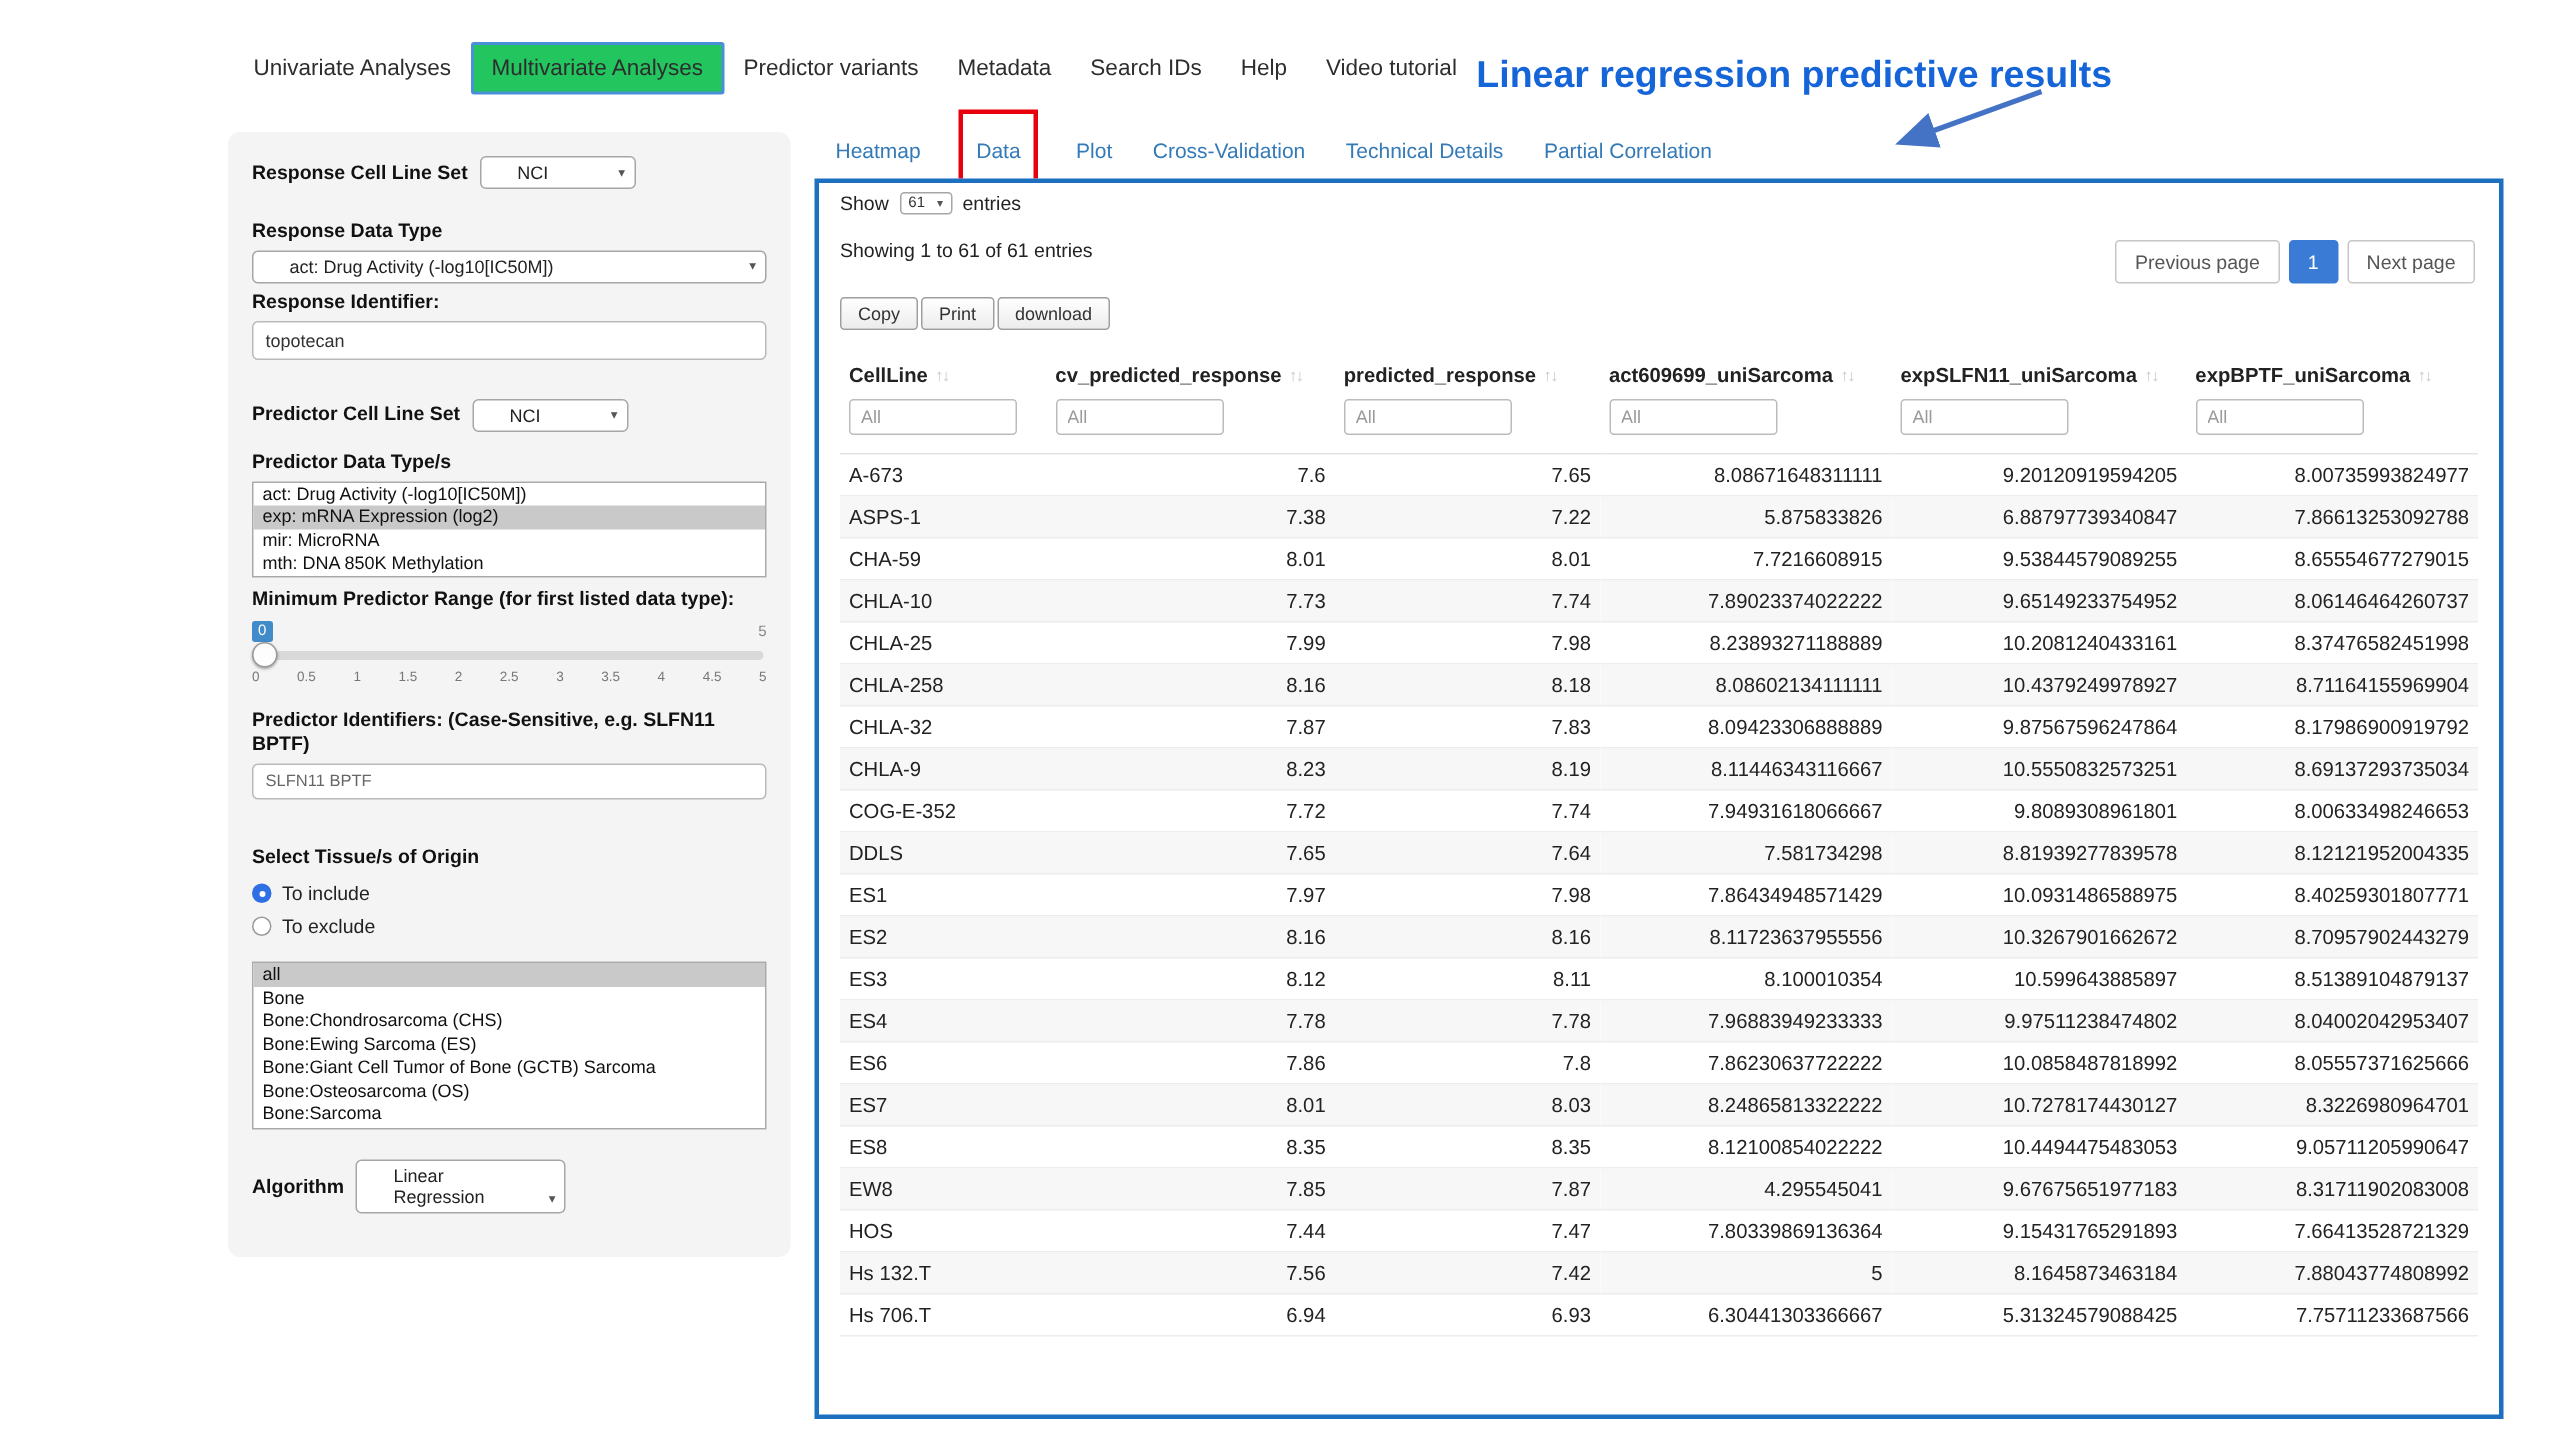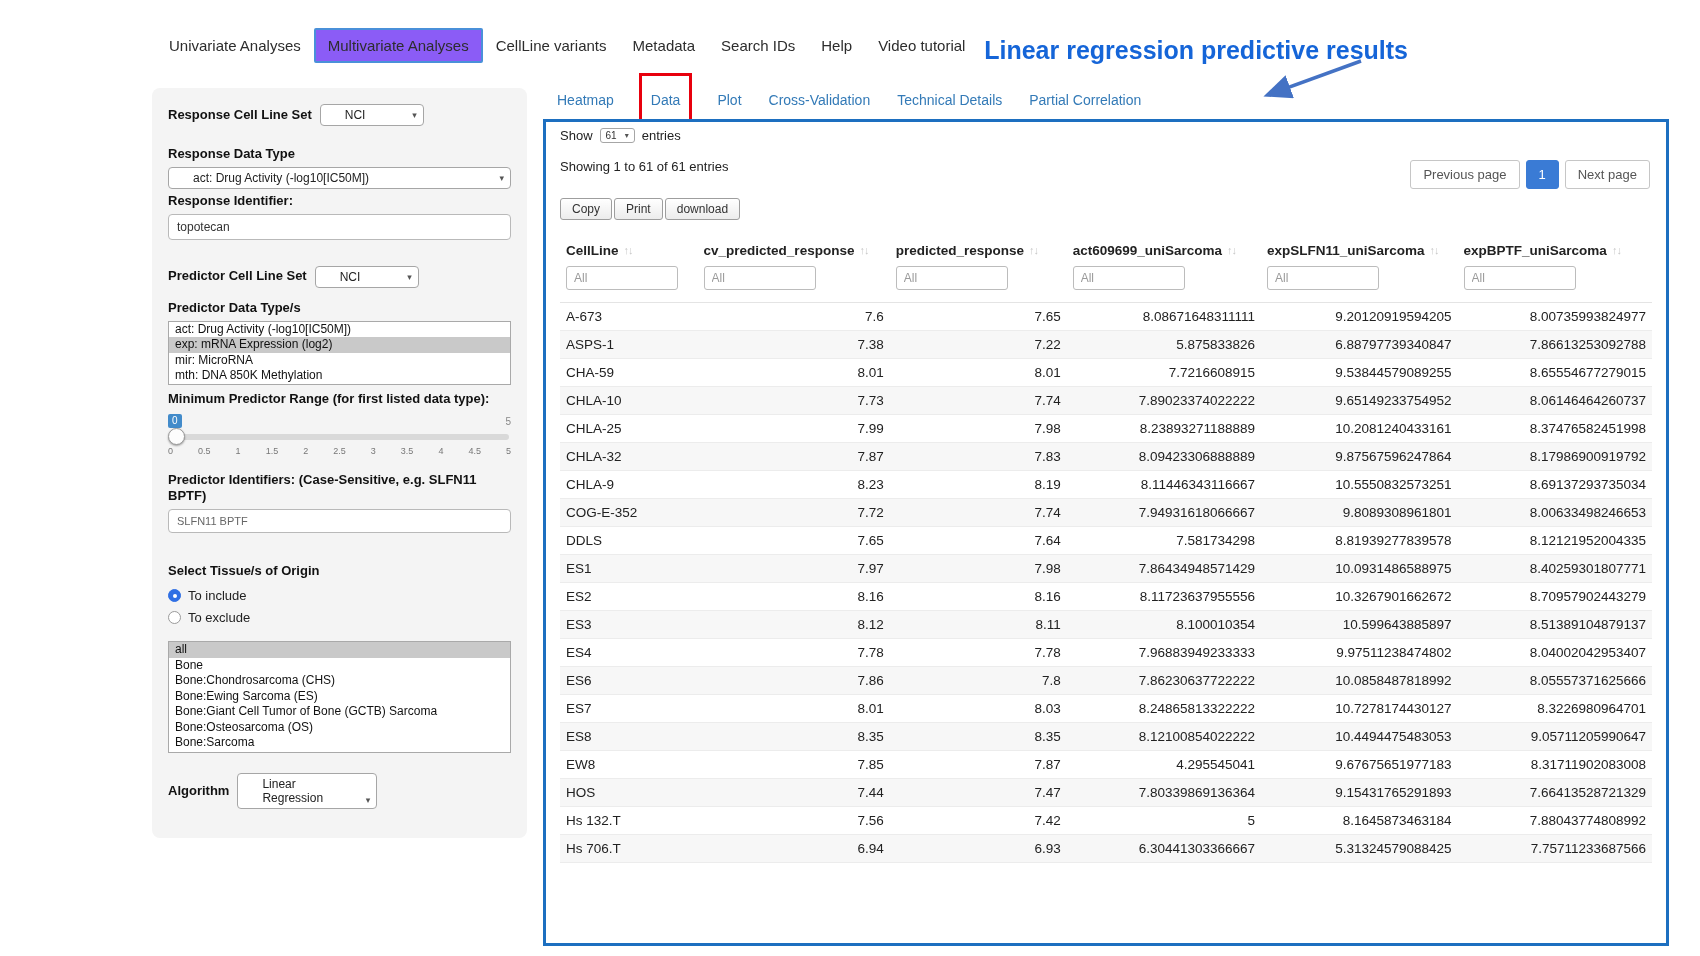--- a/index.html
+++ b/index.html
@@ -7,21 +7,21 @@
   body {
     font-family: "Liberation Sans", "DejaVu Sans", sans-serif;
     width: 1700px; height: 956px; position: relative; overflow: hidden;
     color: #222;
   }
   .page { position: relative; width: 1468px; height: 956px; background: #fff; }
 
   
   .top-tabs { position: absolute; left: 156px; top: 28px; display: flex; align-items: center; font-size: 15px; color: #2d2d2d; }
   .top-tab { padding: 8px 13px; white-space: nowrap; cursor: pointer; }
-  .top-tab.active { border: 2px solid #4a90d9; background: #8b5cf6; border-radius: 2px; padding: 7px 12px; }
+  .top-tab.active { border: 2px solid #4a90d9; background: #22c55e; border-radius: 2px; padding: 7px 12px; }
 
   
   .headline { position: absolute; right: 60px; top: 36px; font-size: 25px; font-weight: bold; color: #1565d8; white-space: nowrap; }
   .annotation-arrow { position: absolute; left: 1248px; top: 56px; }
 
   
   .sidebar {
     position: absolute; left: 152px; top: 88px; width: 375px; height: 750px;
     background: #f4f4f4; border-radius: 8px; padding: 16px 16px 14px; font-size: 13px;
   }
@@ -98,21 +98,21 @@
   tbody tr:nth-child(even) { background: #f7f7f7; }
 </style>
 </head>
 <body>
 
 <div class="page">
 
   <nav class="top-tabs">
       <div class="top-tab">Univariate Analyses</div>
       <div class="top-tab active">Multivariate Analyses</div>
-      <div class="top-tab">CellLine variants</div>
+      <div class="top-tab">Predictor variants</div>
       <div class="top-tab">Metadata</div>
       <div class="top-tab">Search IDs</div>
       <div class="top-tab">Help</div>
       <div class="top-tab">Video tutorial</div>
     </nav>
 
   <div class="headline">Linear regression predictive results</div>
   <svg class="annotation-arrow" width="120" height="48" viewBox="0 0 120 48">
     <defs>
       <marker id="ah" markerWidth="9" markerHeight="9" refX="6" refY="3.5" orient="auto">
@@ -310,20 +310,28 @@
           </tr>
           <tr class="data-row">
             <td class="cell-left">CHLA-25</td>
             <td class="cell-num">7.99</td>
             <td class="cell-num">7.98</td>
             <td class="cell-num">8.23893271188889</td>
             <td class="cell-num">10.2081240433161</td>
             <td class="cell-num">8.37476582451998</td>
           </tr>
           <tr class="data-row">
+            <td class="cell-left">CHLA-258</td>
+            <td class="cell-num">8.16</td>
+            <td class="cell-num">8.18</td>
+            <td class="cell-num">8.08602134111111</td>
+            <td class="cell-num">10.4379249978927</td>
+            <td class="cell-num">8.71164155969904</td>
+          </tr>
+          <tr class="data-row">
             <td class="cell-left">CHLA-32</td>
             <td class="cell-num">7.87</td>
             <td class="cell-num">7.83</td>
             <td class="cell-num">8.09423306888889</td>
             <td class="cell-num">9.87567596247864</td>
             <td class="cell-num">8.17986900919792</td>
           </tr>
           <tr class="data-row">
             <td class="cell-left">CHLA-9</td>
             <td class="cell-num">8.23</td>

